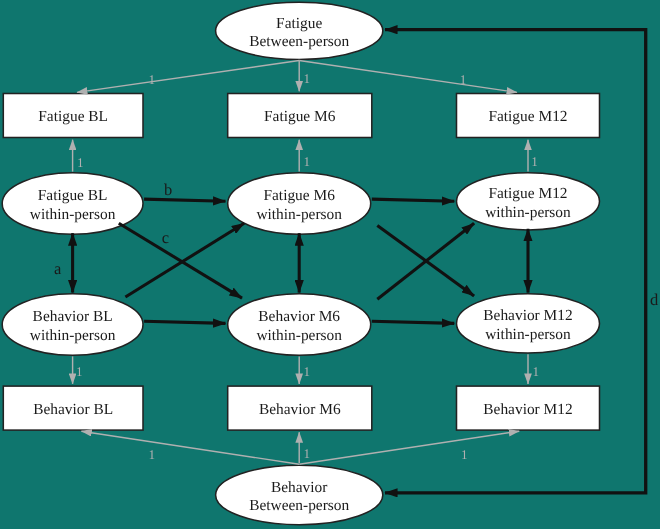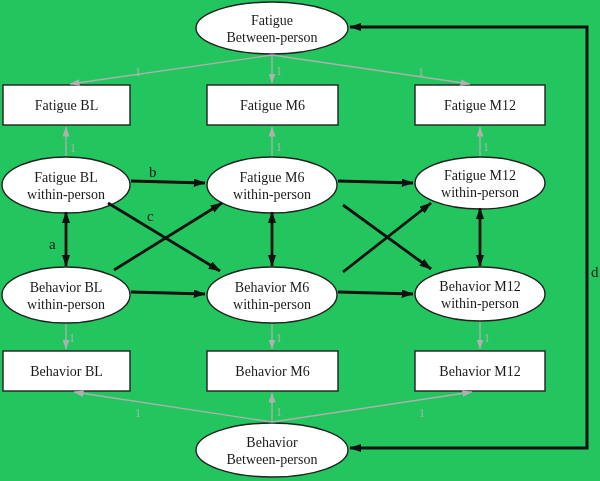--- a/index.html
+++ b/index.html
@@ -4,21 +4,21 @@
 <style>
   html, body {
     margin: 0;
     padding: 0;
     background: #ffffff;
   }
   .canvas {
     position: relative;
     width: 600px;
     height: 481px;
-    background: #22c55e;
+    background: #0f766e;
     font-family: "Liberation Serif", "DejaVu Serif", serif;
   }
   svg {
     display: block;
   }
   .node-shape {
     fill: #ffffff;
   }
   .node-label {
     font-family: "Liberation Serif", "DejaVu Serif", serif;

